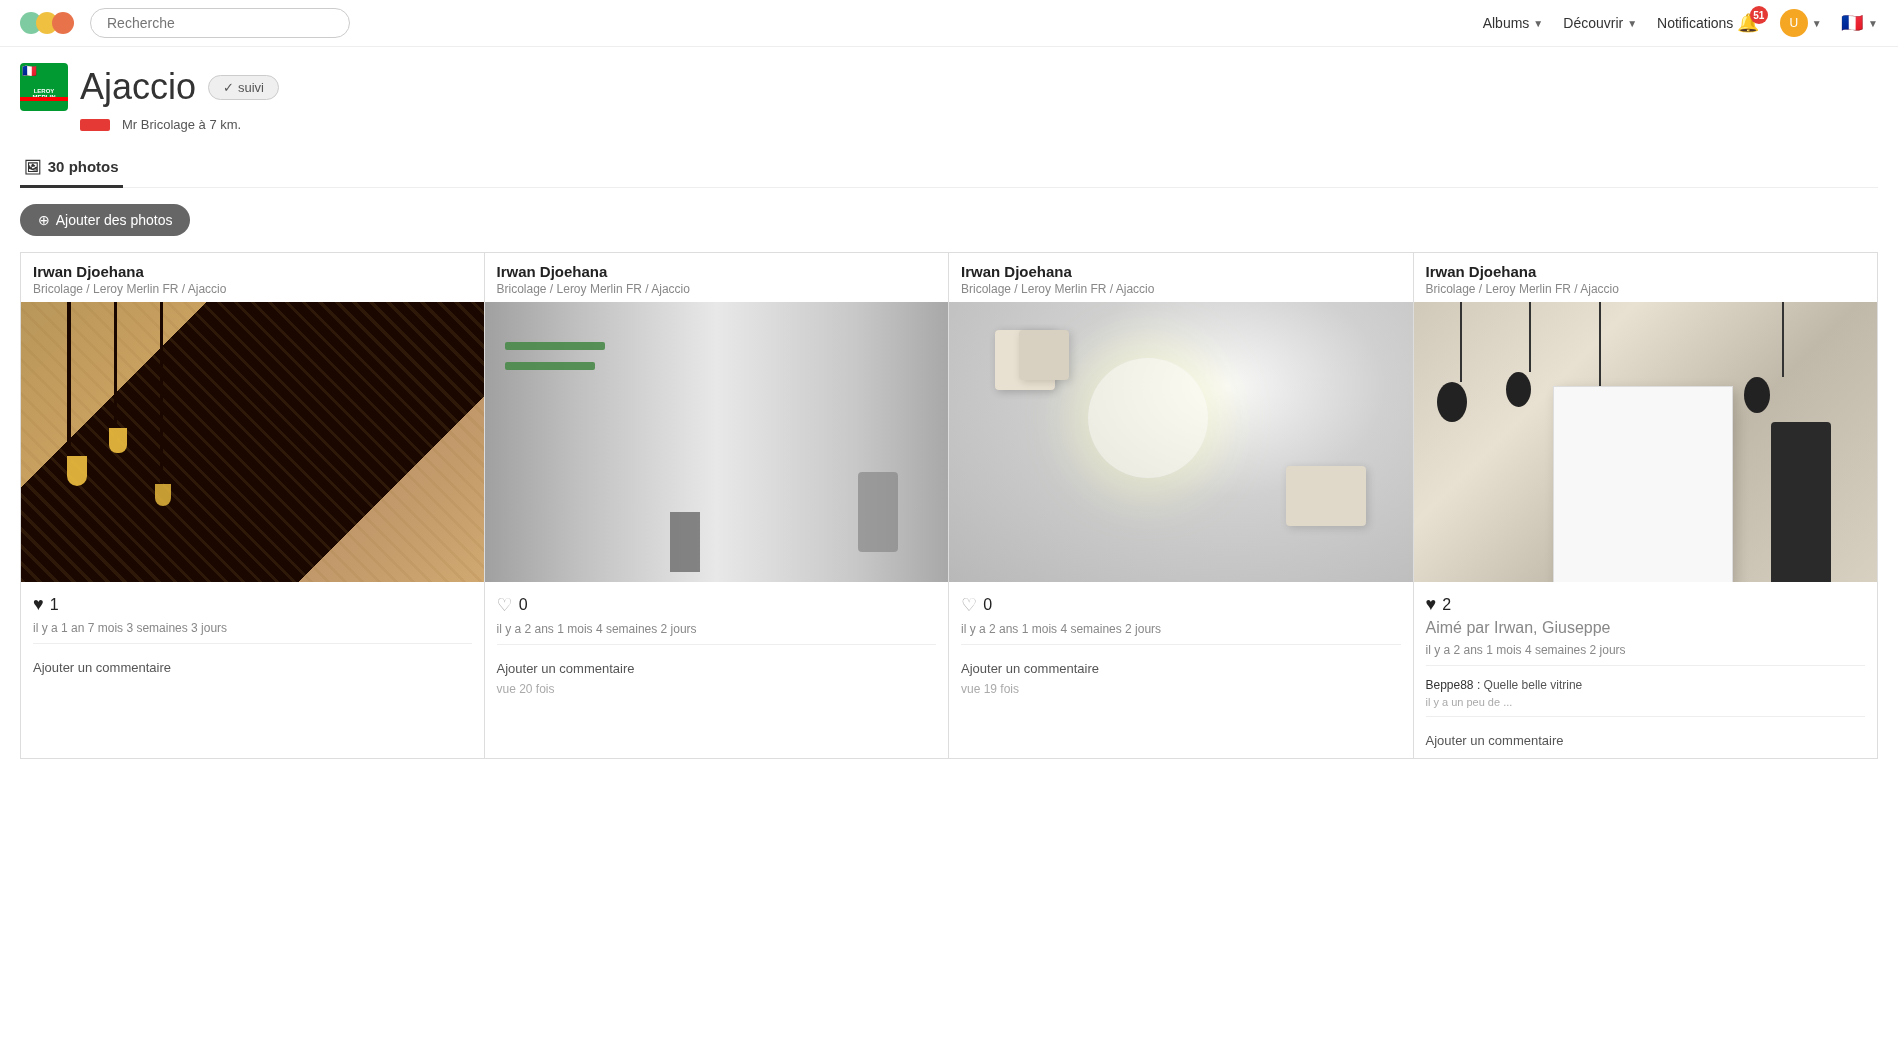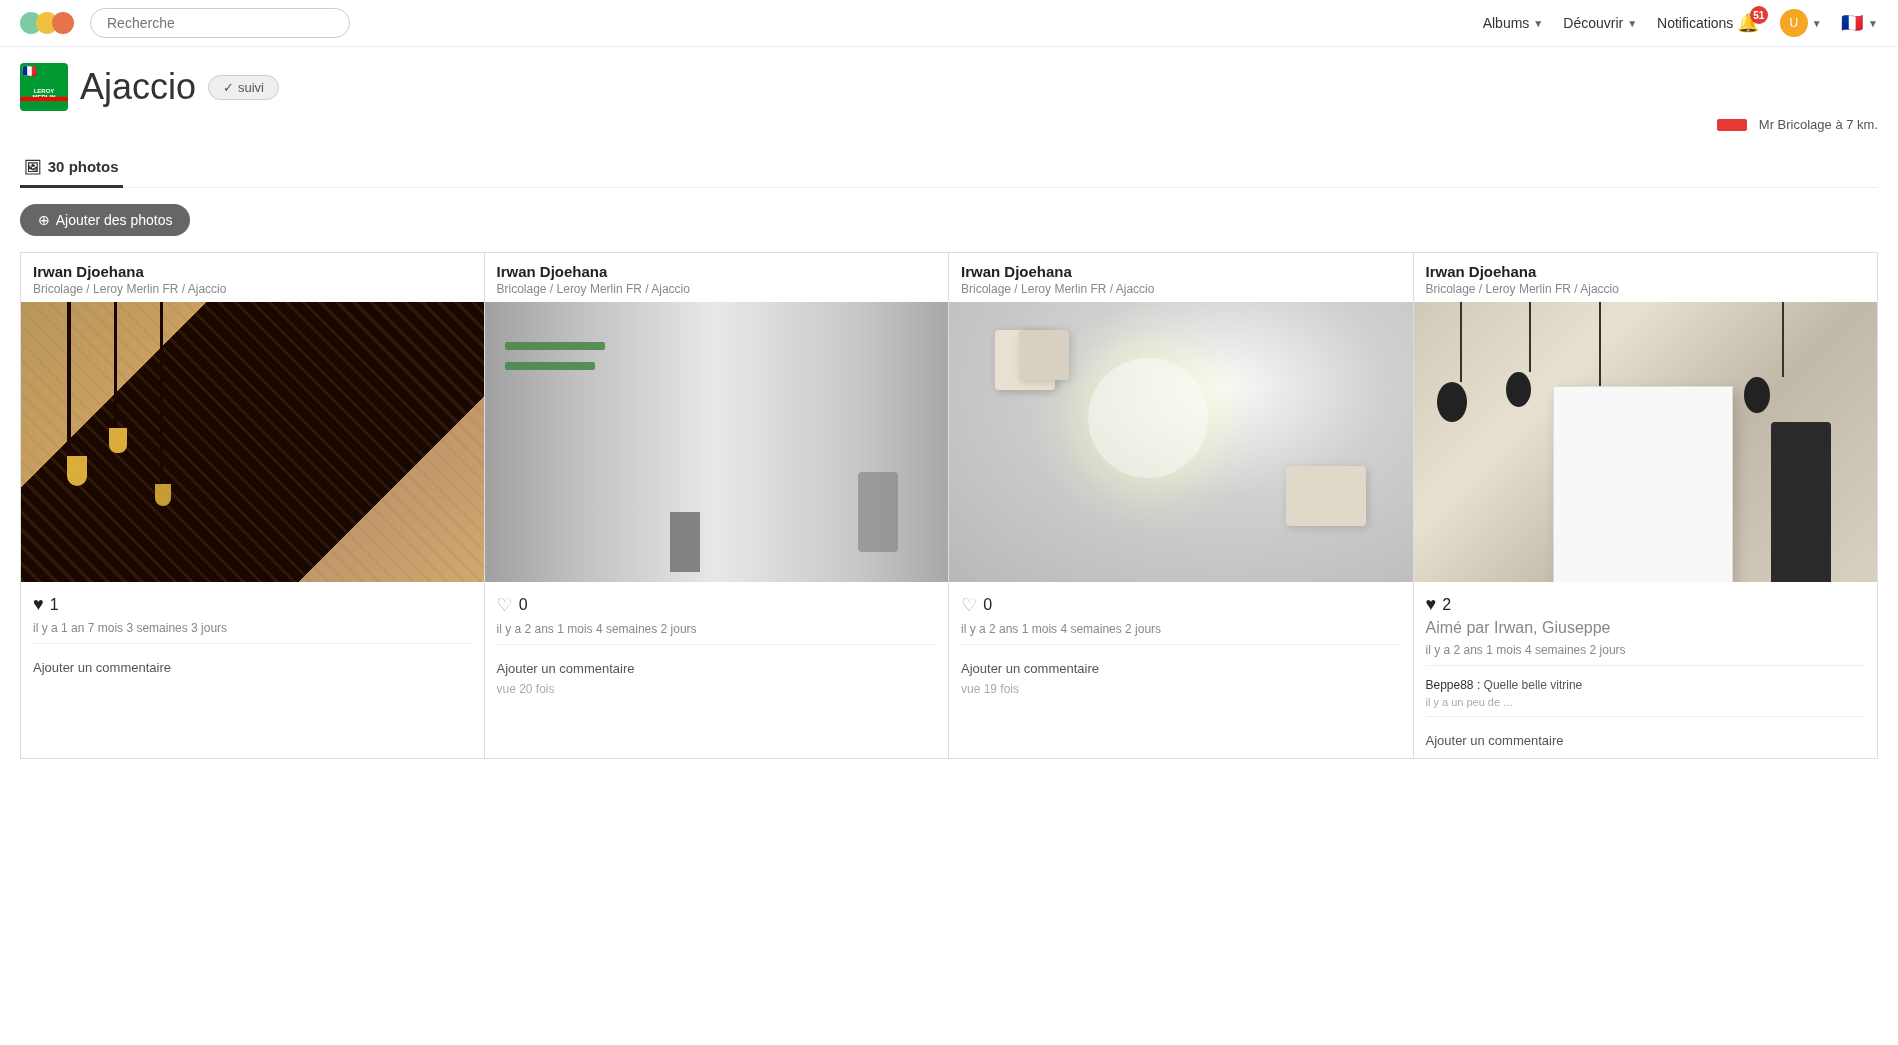--- a/index.html
+++ b/index.html
@@ -172,21 +172,20 @@
     }
     .follow-badge .check { color: #555; }
     .nearby-store {
       display: flex;
       align-items: center;
       gap: 12px;
       font-size: 13px;
       color: #555;
       margin-top: 2px;
       margin-left: 60px;
-      justify-content: flex-end;
     }
     .store-logo-small {
       width: 30px;
       height: 12px;
       background: #e53935;
       border-radius: 2px;
       display: inline-block;
     }
 
     

